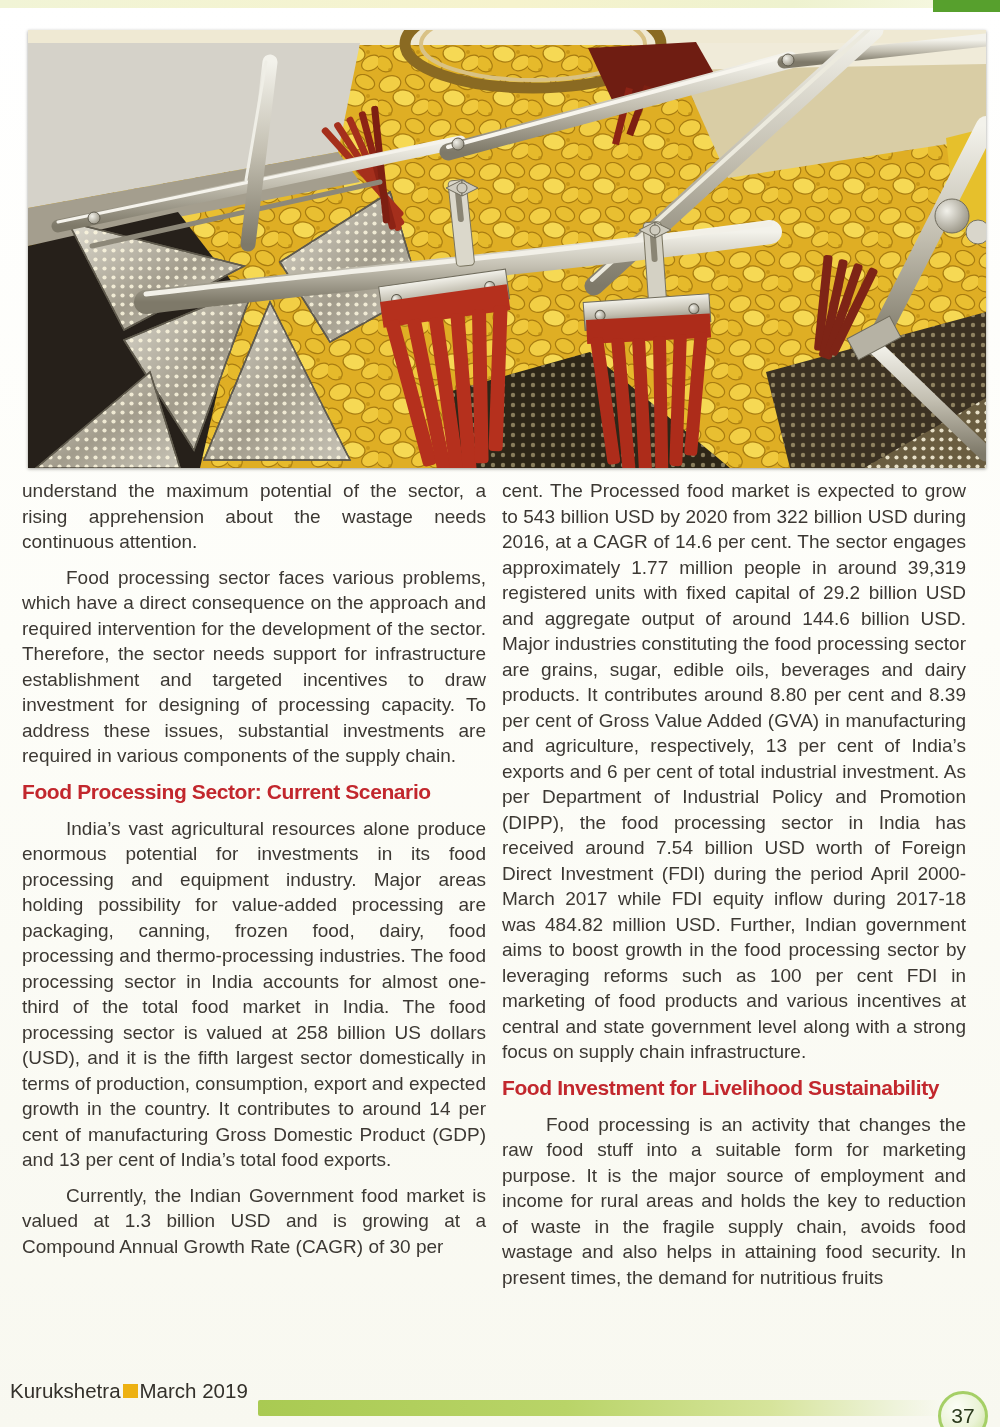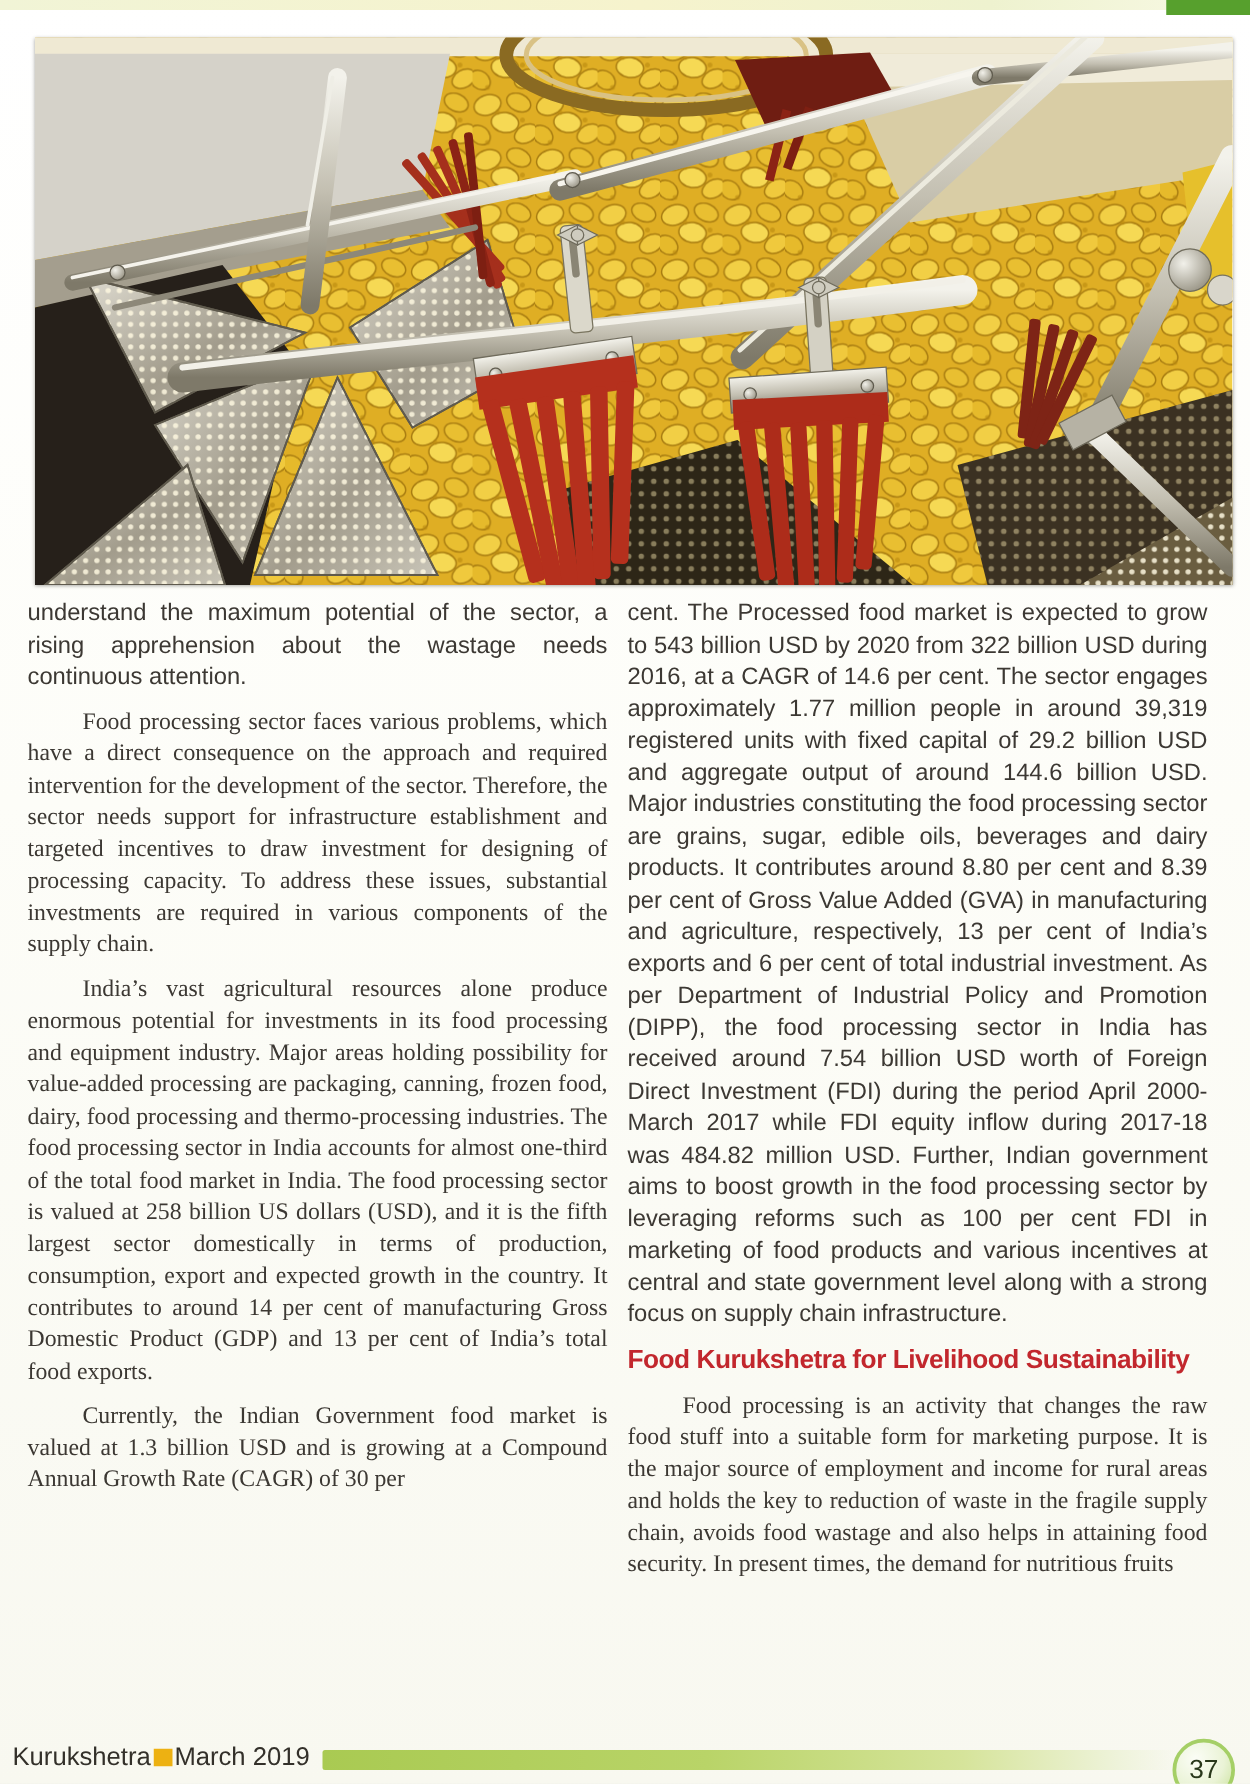--- a/index.html
+++ b/index.html
@@ -25,28 +25,28 @@
     display:block;
   }
   .columns{
     position:absolute;left:22px;top:478px;width:956px;
     display:flex;gap:16px;
     color:#3c3833;font-size:19px;line-height:25.5px;
     text-align:justify;
   }
   .col{width:464px;}
   .para{margin:0 0 10px 0;}
-  .indent{text-indent:44px;font-family:Liberation Serif, serif;}
+  .indent{text-indent:44px;}
   h2.section{
     color:#c2272d;font-size:21px;letter-spacing:-0.4px;line-height:26px;
     font-weight:bold;margin:10px 0 11px 0;text-align:left;white-space:nowrap;
   }
   .footer{position:absolute;left:0;bottom:0;width:1000px;height:46px;}
   .footer-text{
-    position:absolute;left:10px;bottom:9px;display:flex;align-items:center;gap:2px;
+    position:absolute;left:10px;bottom:24px;display:flex;align-items:center;gap:2px;
     font-size:20.5px;color:#33302a;
   }
   .bullet{width:15px;height:14px;background:#edb112;display:inline-block;}
   .footer-bar{
     position:absolute;left:258px;bottom:11px;width:684px;height:16px;border-radius:2px;
     background:linear-gradient(90deg,#a9ca52 0%,#b9d468 45%,#d6e49b 75%,#eef3da 93%,rgba(250,252,240,0) 100%);
   }
   .badge{
     position:absolute;right:12px;bottom:-14px;width:44px;height:44px;border-radius:50%;
     background:radial-gradient(circle at 35% 30%,#fbfdf6 0%,#eaf3d6 55%,#c6df95 100%);
@@ -227,26 +227,27 @@
 
     <circle cx="430" cy="114" r="6" fill="url(#boltG)" stroke="#5f5b4e"></circle>
     <circle cx="760" cy="30" r="6" fill="url(#boltG)" stroke="#5f5b4e"></circle>
     <circle cx="66" cy="188" r="6" fill="url(#boltG)" stroke="#5f5b4e"></circle>
   </svg>
 
   <div class="columns">
     <div class="col">
       <p class="para">understand the maximum potential of the sector, a rising apprehension about the wastage needs continuous attention.</p>
       <p class="para indent">Food processing sector faces various problems, which have a direct consequence on the approach and required intervention for the development of the sector. Therefore, the sector needs support for infrastructure establishment and targeted incentives to draw investment for designing of processing capacity. To address these issues, substantial investments are required in various components of the supply chain.</p>
+      <h2 class="section">Food Processing Sector: Current Scenario</h2>
       <p class="para indent">India’s vast agricultural resources alone produce enormous potential for investments in its food processing and equipment industry. Major areas holding possibility for value-added processing are packaging, canning, frozen food, dairy, food processing and thermo-processing industries. The food processing sector in India accounts for almost one-third of the total food market in India. The food processing sector is valued at 258 billion US dollars (USD), and it is the fifth largest sector domestically in terms of production, consumption, export and expected growth in the country. It contributes to around 14 per cent of manufacturing Gross Domestic Product (GDP) and 13 per cent of India’s total food exports.</p>
       <p class="para indent">Currently, the Indian Government food market is valued at 1.3 billion USD and is growing at a Compound Annual Growth Rate (CAGR) of 30 per</p>
     </div>
     <div class="col">
       <p class="para">cent. The Processed food market is expected to grow to 543 billion USD by 2020 from 322 billion USD during 2016, at a CAGR of 14.6 per cent. The sector engages approximately 1.77 million people in around 39,319 registered units with fixed capital of 29.2 billion USD and aggregate output of around 144.6 billion USD. Major industries constituting the food processing sector are grains, sugar, edible oils, beverages and dairy products. It contributes around 8.80 per cent and 8.39 per cent of Gross Value Added (GVA) in manufacturing and agriculture, respectively, 13 per cent of India’s exports and 6 per cent of total industrial investment. As per Department of Industrial Policy and Promotion (DIPP), the food processing sector in India has received around 7.54 billion USD worth of Foreign Direct Investment (FDI) during the period April 2000-March 2017 while FDI equity inflow during 2017-18 was 484.82 million USD. Further, Indian government aims to boost growth in the food processing sector by leveraging reforms such as 100 per cent FDI in marketing of food products and various incentives at central and state government level along with a strong focus on supply chain infrastructure.</p>
-      <h2 class="section">Food Kurukshetra for Livelihood Sustainability</h2>
+      <h2 class="section">Food Investment for Livelihood Sustainability</h2>
       <p class="para indent">Food processing is an activity that changes the raw food stuff into a suitable form for marketing purpose. It is the major source of employment and income for rural areas and holds the key to reduction of waste in the fragile supply chain, avoids food wastage and also helps in attaining food security. In present times, the demand for nutritious fruits</p>
     </div>
   </div>
 
   <div class="footer">
     <div class="footer-text">
       <span>Kurukshetra</span>
       <span class="bullet"></span>
       <span>March 2019</span>
     </div>

